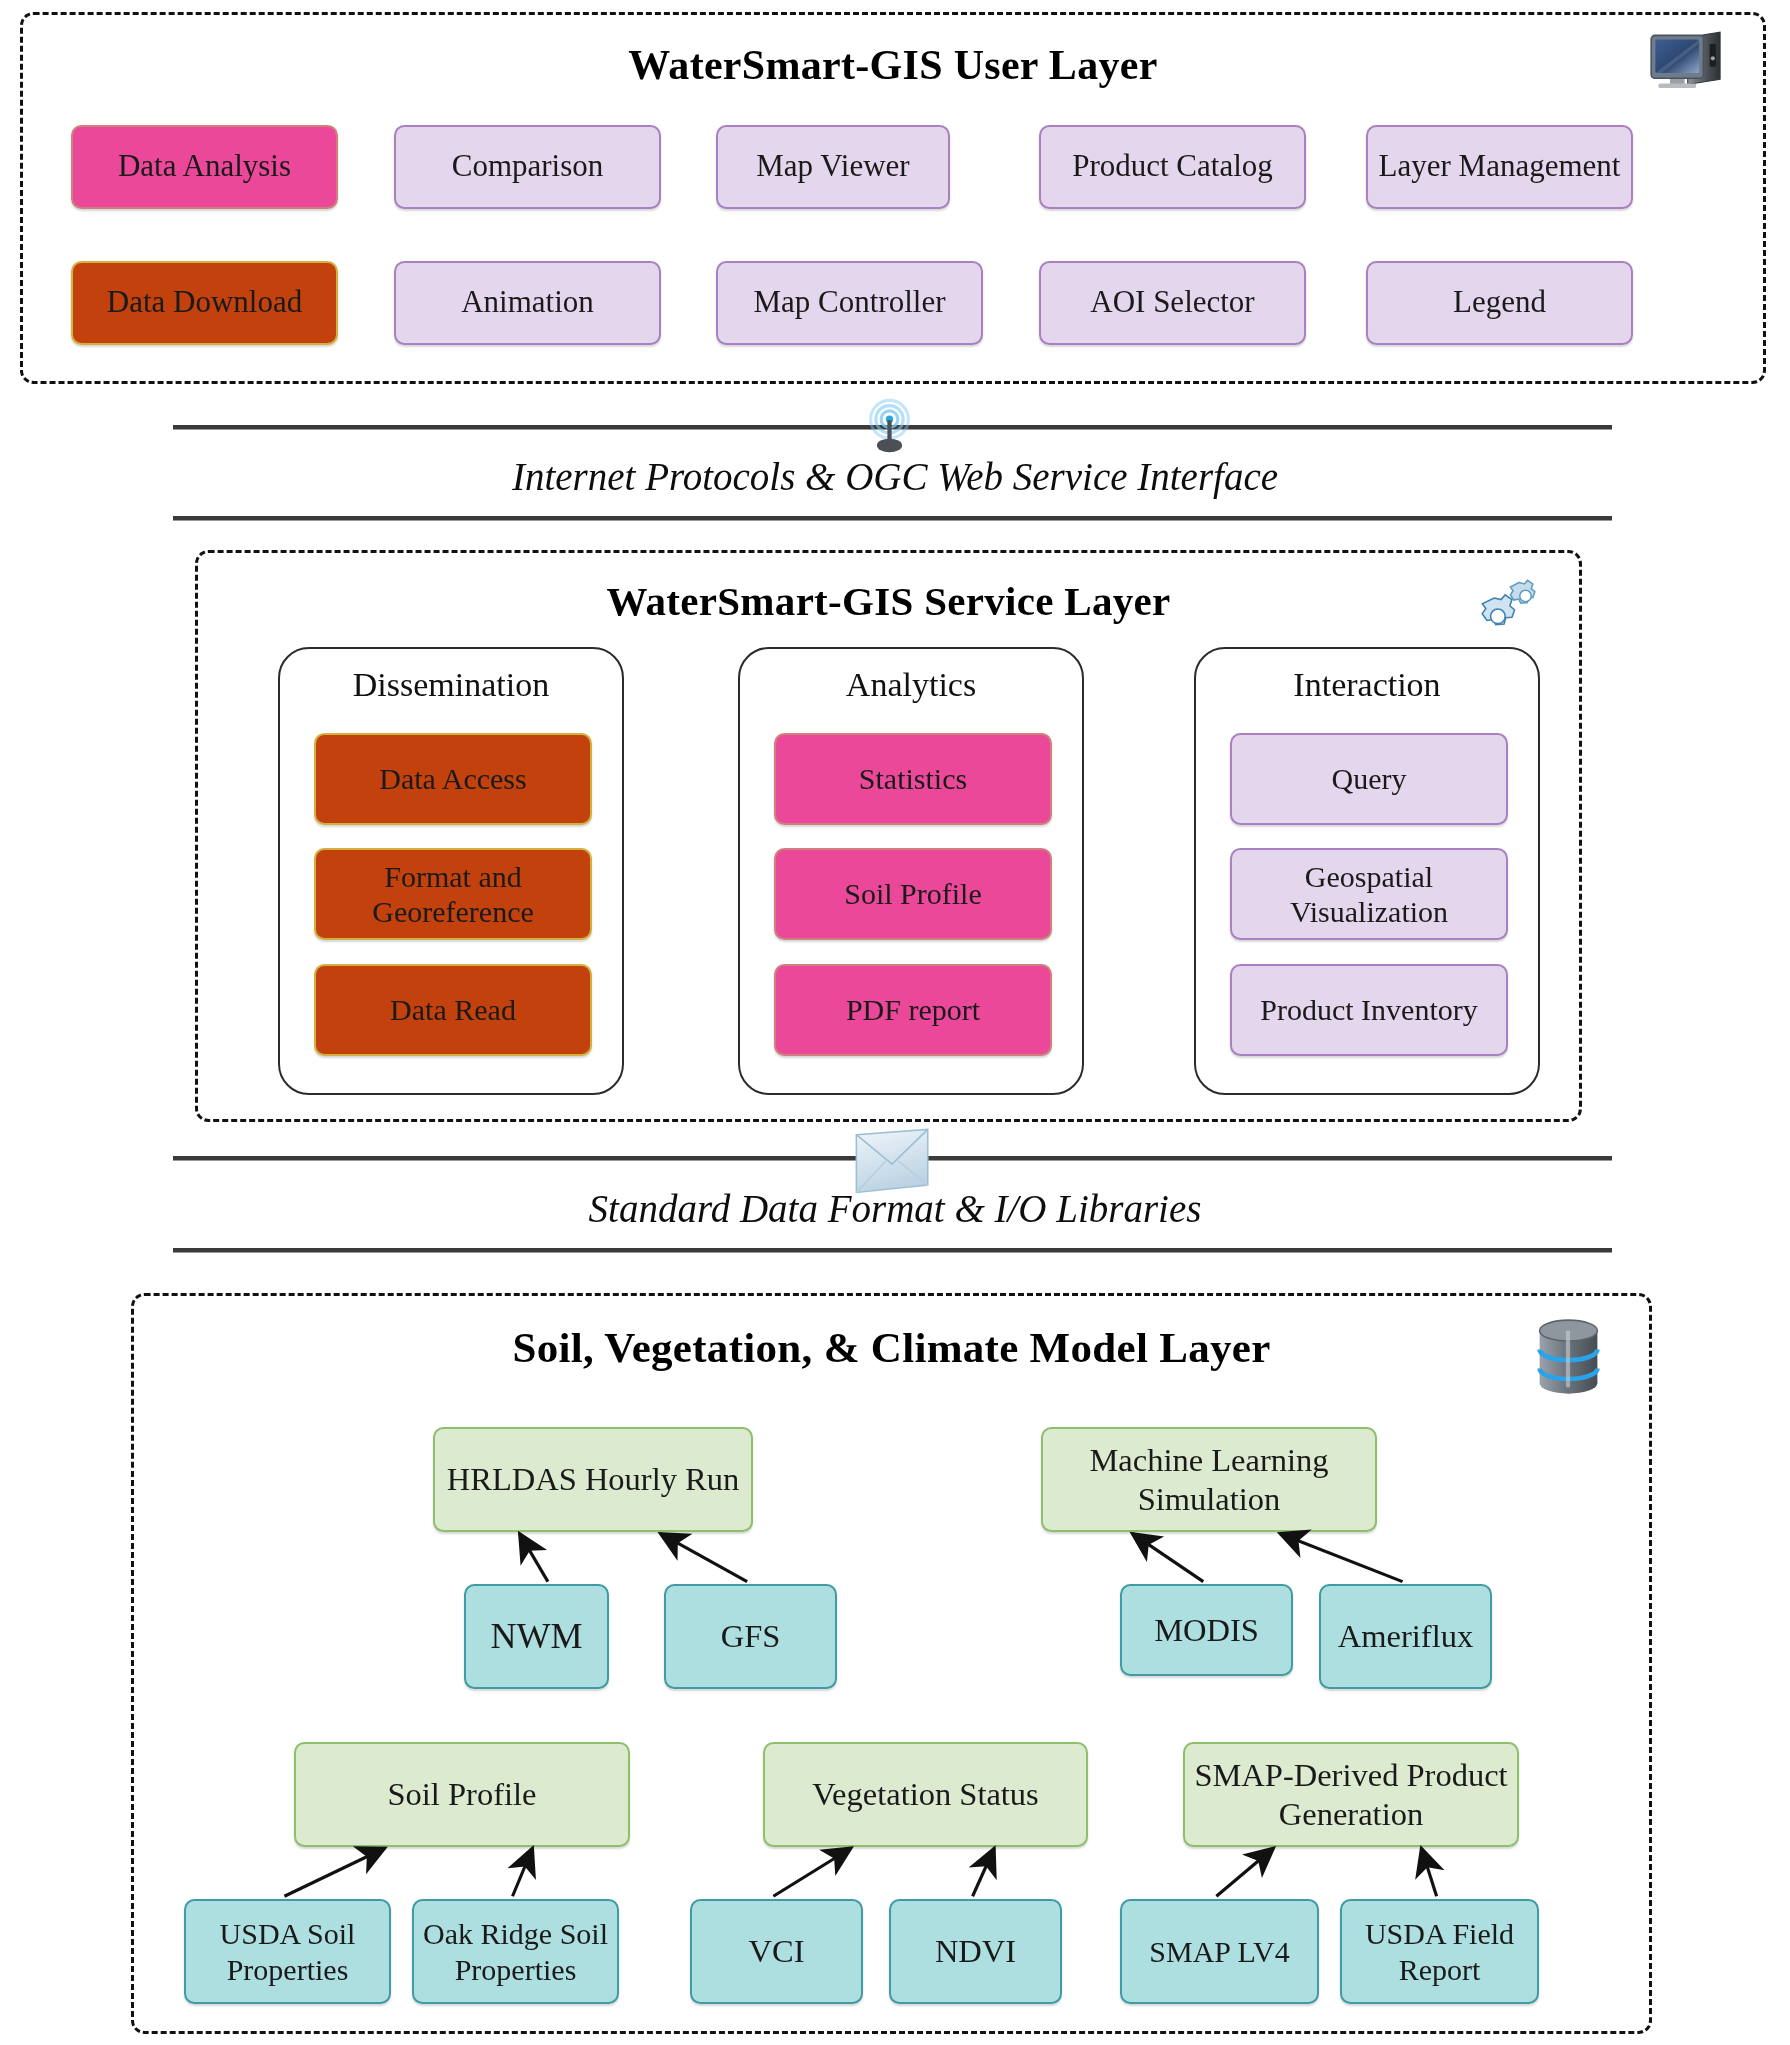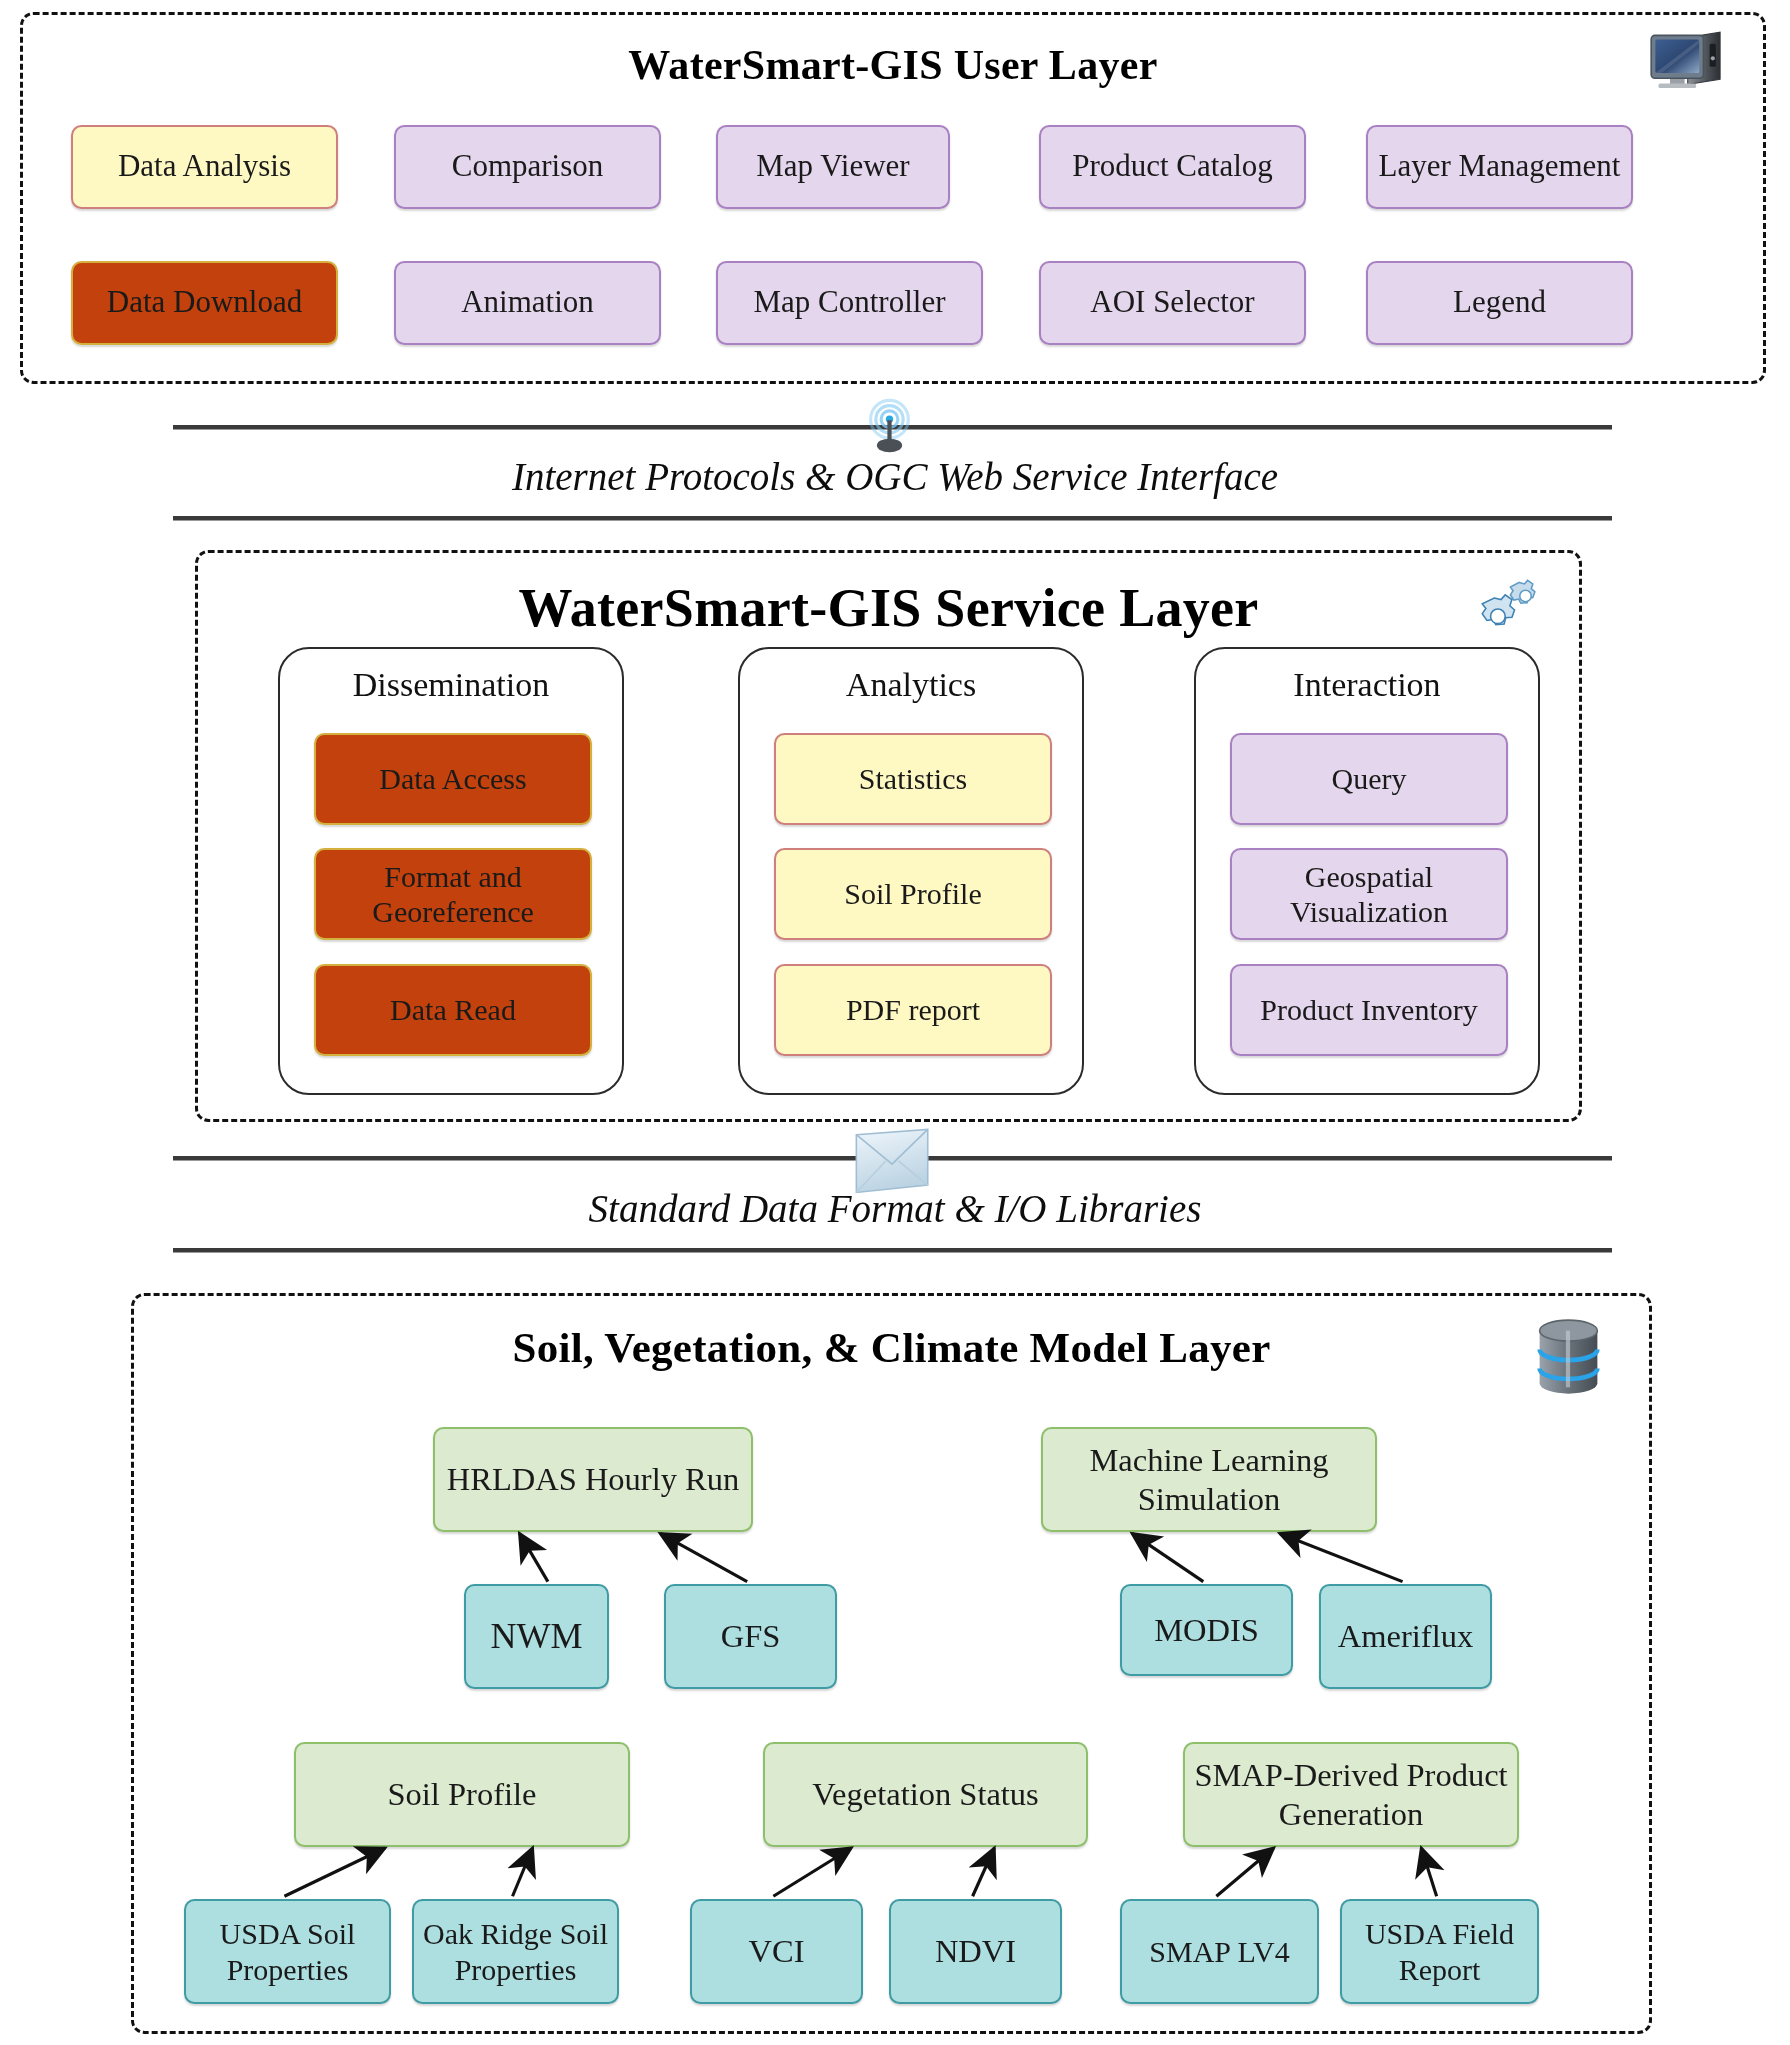--- a/index.html
+++ b/index.html
@@ -45,21 +45,21 @@
     border-radius: 10.5px;
     border-width: 2.1px;
     border-style: solid;
     color: #1a1a1a;
     line-height: 1.18;
     padding: 2.1px 4.2px;
     box-shadow: 0 1.6px 2.1px rgba(0,0,0,0.16);
   }
   .node span { display: block; width: 100%; }
 
-  .fill-pink   { background: #fef9c3; border-color: #cf7f7c; }
+  .fill-pink   { background: #ec4899; border-color: #cf7f7c; }
   .fill-purple { background: #e4d6ec; border-color: #a981c2; }
   .fill-yellow { background: #c2410c; border-color: #d4b13c; }
   .fill-green  { background: #dcead0; border-color: #8ec06b; }
   .fill-cyan   { background: #addfe1; border-color: #3f9ba4; }
 
   
   .group-box {
     position: absolute;
     border: 2.1px solid #2b2b2b;
     border-radius: 31px;
@@ -186,21 +186,21 @@
         <circle cx="60" cy="48" r="16" opacity="0.8"></circle>
       </g>
       <circle cx="60" cy="48" r="7" fill="#29a8e0"></circle>
       <rect x="56" y="50" width="8" height="42" fill="#4a5056"></rect>
       <ellipse cx="60" cy="98" rx="24" ry="13" fill="#4a5056"></ellipse>
     </svg>
   </div>
 
   <div class="layer-box" id="service-layer-box" style="left:195px; top:550px; width:1387px; height:572px;">
 
-    <div class="layer-title" id="service-layer-title" style="top:24px; font-size:54px;">WaterSmart-GIS Service Layer</div>
+    <div class="layer-title" id="service-layer-title" style="top:24px; font-size:41px;">WaterSmart-GIS Service Layer</div>
 
     <div class="icon" style="right:24px; top:20px; width:84px; height:73px;">
       <svg viewBox="0 0 160 140" width="84" height="73">
         <g fill="#c6dced" stroke="#5f9bc4" stroke-width="3">
           <path d="M92 18 l10 3 6-7 10 7-3 9 7 6-4 11-9 1-2 9-12 1-4-8-9 2-7-10 5-8-5-7z"></path>
           <circle cx="104" cy="44" r="11" fill="#ffffff"></circle>
         </g>
         <g fill="#cfe3f0" stroke="#3f82b4" stroke-width="3">
           <path d="M44 48 l13 3 8-9 13 9-4 12 9 8-5 14-12 1-3 12-16 1-5-10-12 2-9-13 7-10-7-9z"></path>
           <circle cx="51" cy="83" r="14" fill="#ffffff"></circle>

